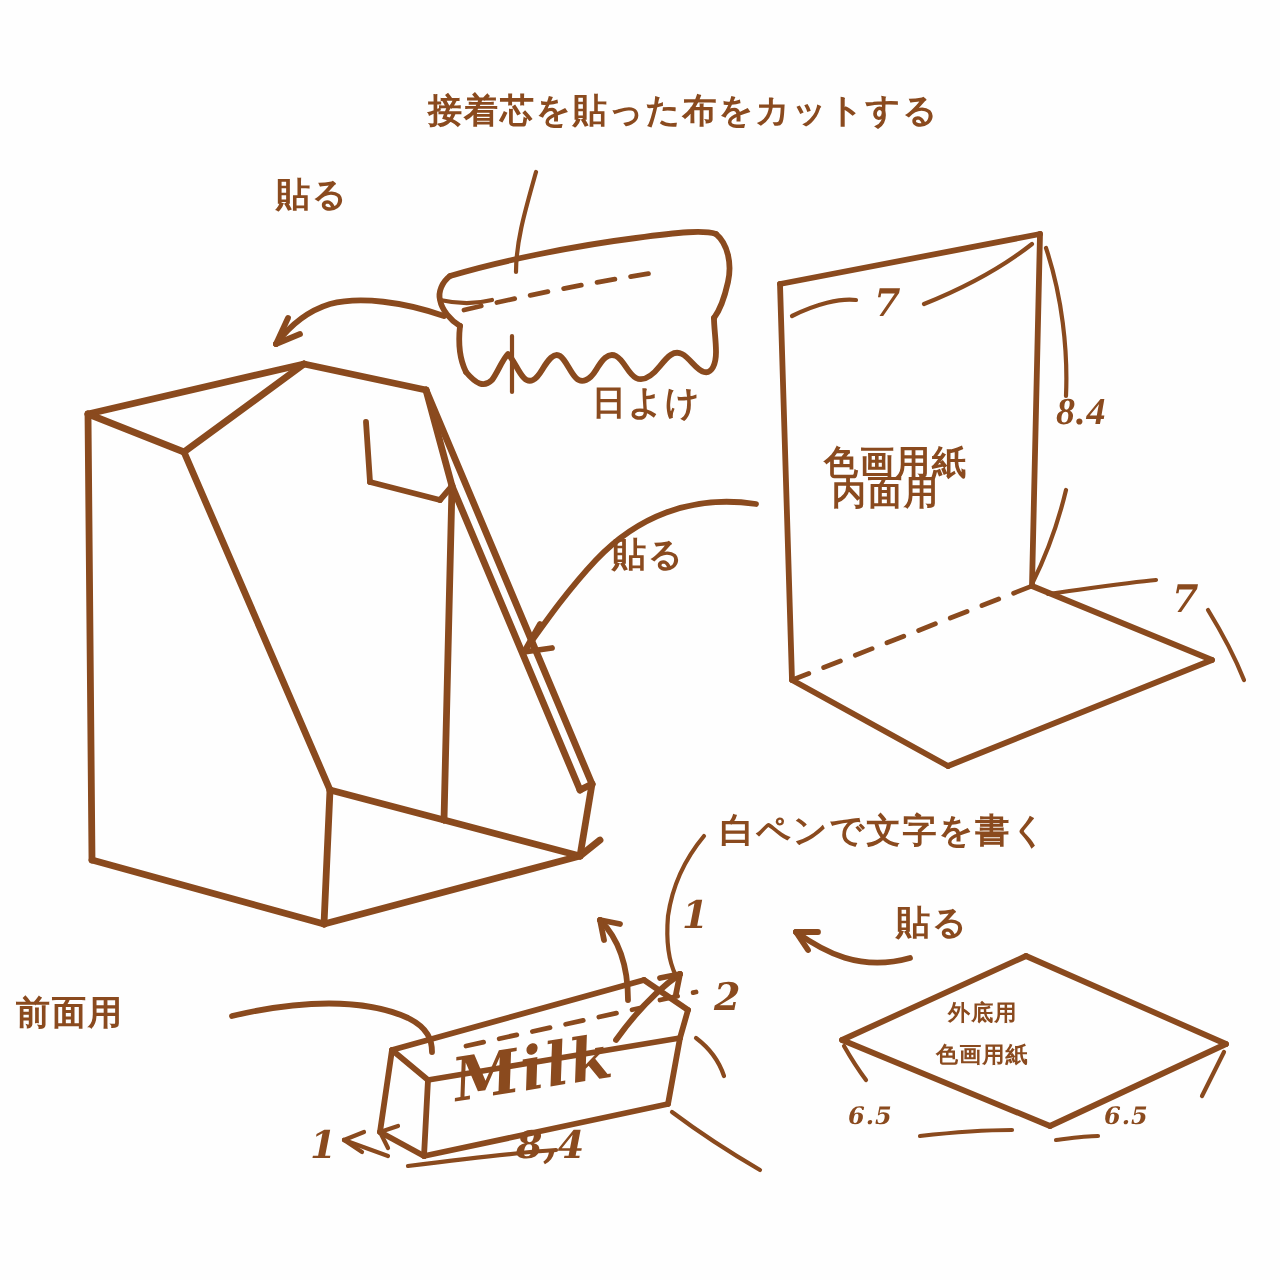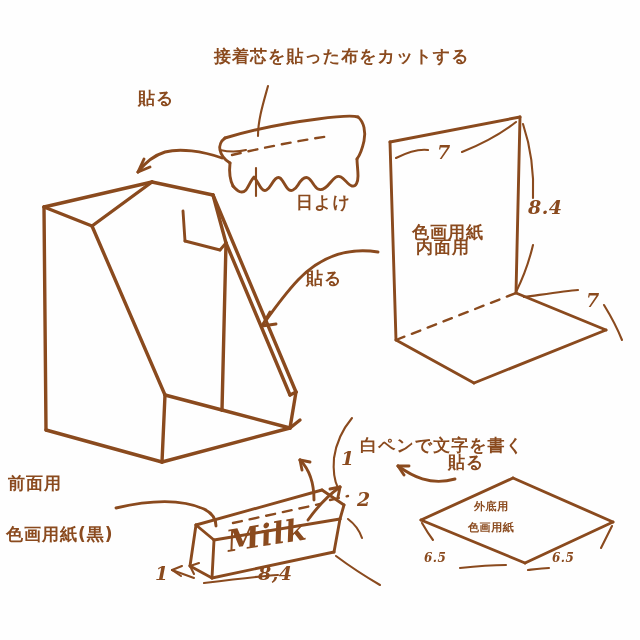--- a/index.html
+++ b/index.html
@@ -248,38 +248,37 @@
 
   <div class="lbl lbl-jp" style="left:260px; top:192px;margin-left:36px;">日よけ</div>
 
   <div class="lbl lbl-jp" style="left:306px; top:268px;">貼る</div>
 
   <div class="lbl lbl-jp two-line" style="left:416px; top:196px;margin-top:40px;">内面用</div>
   <div class="lbl lbl-jp two-line" style="left:412px; top:221px;">色画用紙</div>
 
   <div class="lbl lbl-num" style="left:437px; top:141px;">7</div>
 
-  <div class="lbl lbl-num" style="left:528px; top:196px;">8.4</div>
+  <div class="lbl lbl-num" style="left:528px; top:196px;font-family:Liberation Serif, serif;">8.4</div>
 
   <div class="lbl lbl-num" style="left:586px; top:289px;">7</div>
 
-  <div class="lbl lbl-jp two-line" style="left:8px; top:472px;">前面用</div>
-  <div class="lbl lbl-jp two-line" style="left:6px; top:523px;">色画用紙(黒)</div>
+  <div class="lbl lbl-jp two-line" style="left:8px; top:496px;">前面用</div>
 
   <div class="lbl lbl-script" style="left:224px; top:524px; transform:rotate(-9deg); transform-origin:left top;">Milk</div>
 
   <div class="lbl lbl-num" style="left:155px; top:562px;">1</div>
 
   <div class="lbl lbl-num" style="left:341px; top:447px;">1</div>
 
   <div class="lbl lbl-num" style="left:357px; top:488px;">2</div>
 
   <div class="lbl lbl-num" style="left:258px; top:562px;">8,4</div>
 
-  <div class="lbl lbl-jp" style="left:360px; top:406px;margin-top:29px;">白ペンで文字を書く</div>
+  <div class="lbl lbl-jp" style="left:360px; top:406px;">白ペンで文字を書く</div>
 
   <div class="lbl lbl-jp" style="left:448px; top:452px;">貼る</div>
 
   <div class="lbl lbl-jp-sm two-line" style="left:474px; top:500px;">外底用</div>
   <div class="lbl lbl-jp-sm two-line" style="left:468px; top:521px;">色画用紙</div>
 
   <div class="lbl lbl-num-sm" style="left:424px; top:551px;">6.5</div>
 
   <div class="lbl lbl-num-sm" style="left:552px; top:551px;">6.5</div>
 

